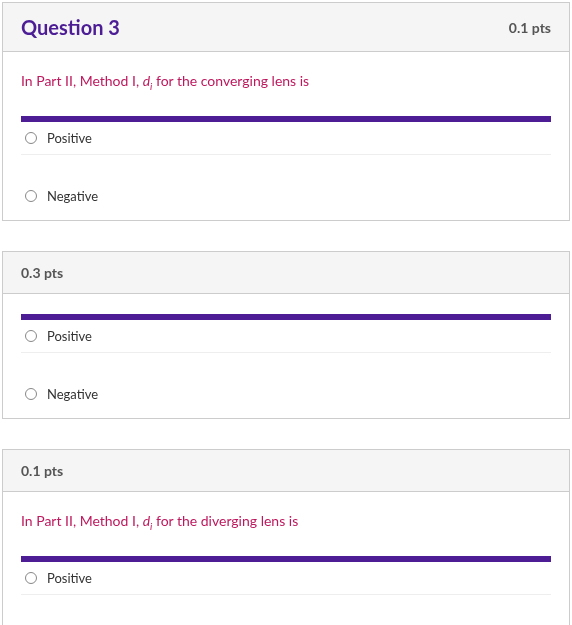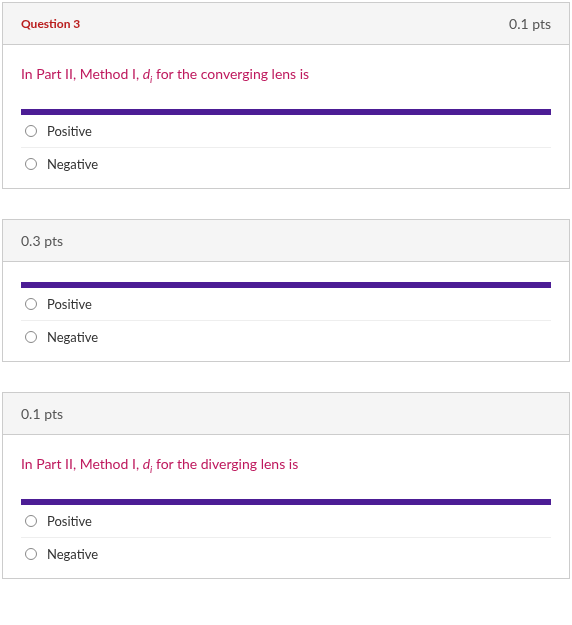--- a/index.html
+++ b/index.html
@@ -18,25 +18,25 @@
   .question-header {
     display: flex;
     justify-content: space-between;
     align-items: center;
     background: #f5f5f5;
     border-bottom: 1px solid #ccc;
     padding: 12px 18px;
   }
   .question-title {
     font-weight: 700;
-    font-size: 12px;
-    color: #b91c1c;
+    font-size: 20px;
+    color: #4c1d95;
   }
   .question-pts {
-    font-weight: 400;
+    font-weight: 700;
     font-size: 14px;
     color: #555;
   }
   .question-body {
     padding: 20px 18px 8px 18px;
   }
   .question-prompt {
     font-size: 14px;
     color: #be185d;
     margin-bottom: 24px;
@@ -47,21 +47,21 @@
     border-top: 6px solid #4c1d95;
   }
   .option-row {
     display: flex;
     align-items: center;
     padding: 8px 0 8px 4px;
     border-bottom: 1px solid #eee;
     font-size: 13px;
     color: #333;
   }
-  .option-row:last-child { border-bottom: none; }
+  .option-row:last-child { border-bottom: none; margin-top: 25px; }
   .radio {
     width: 12px;
     height: 12px;
     border: 1px solid #888;
     border-radius: 50%;
     margin-right: 10px;
     flex-shrink: 0;
     background: #fff;
   }
 </style>

